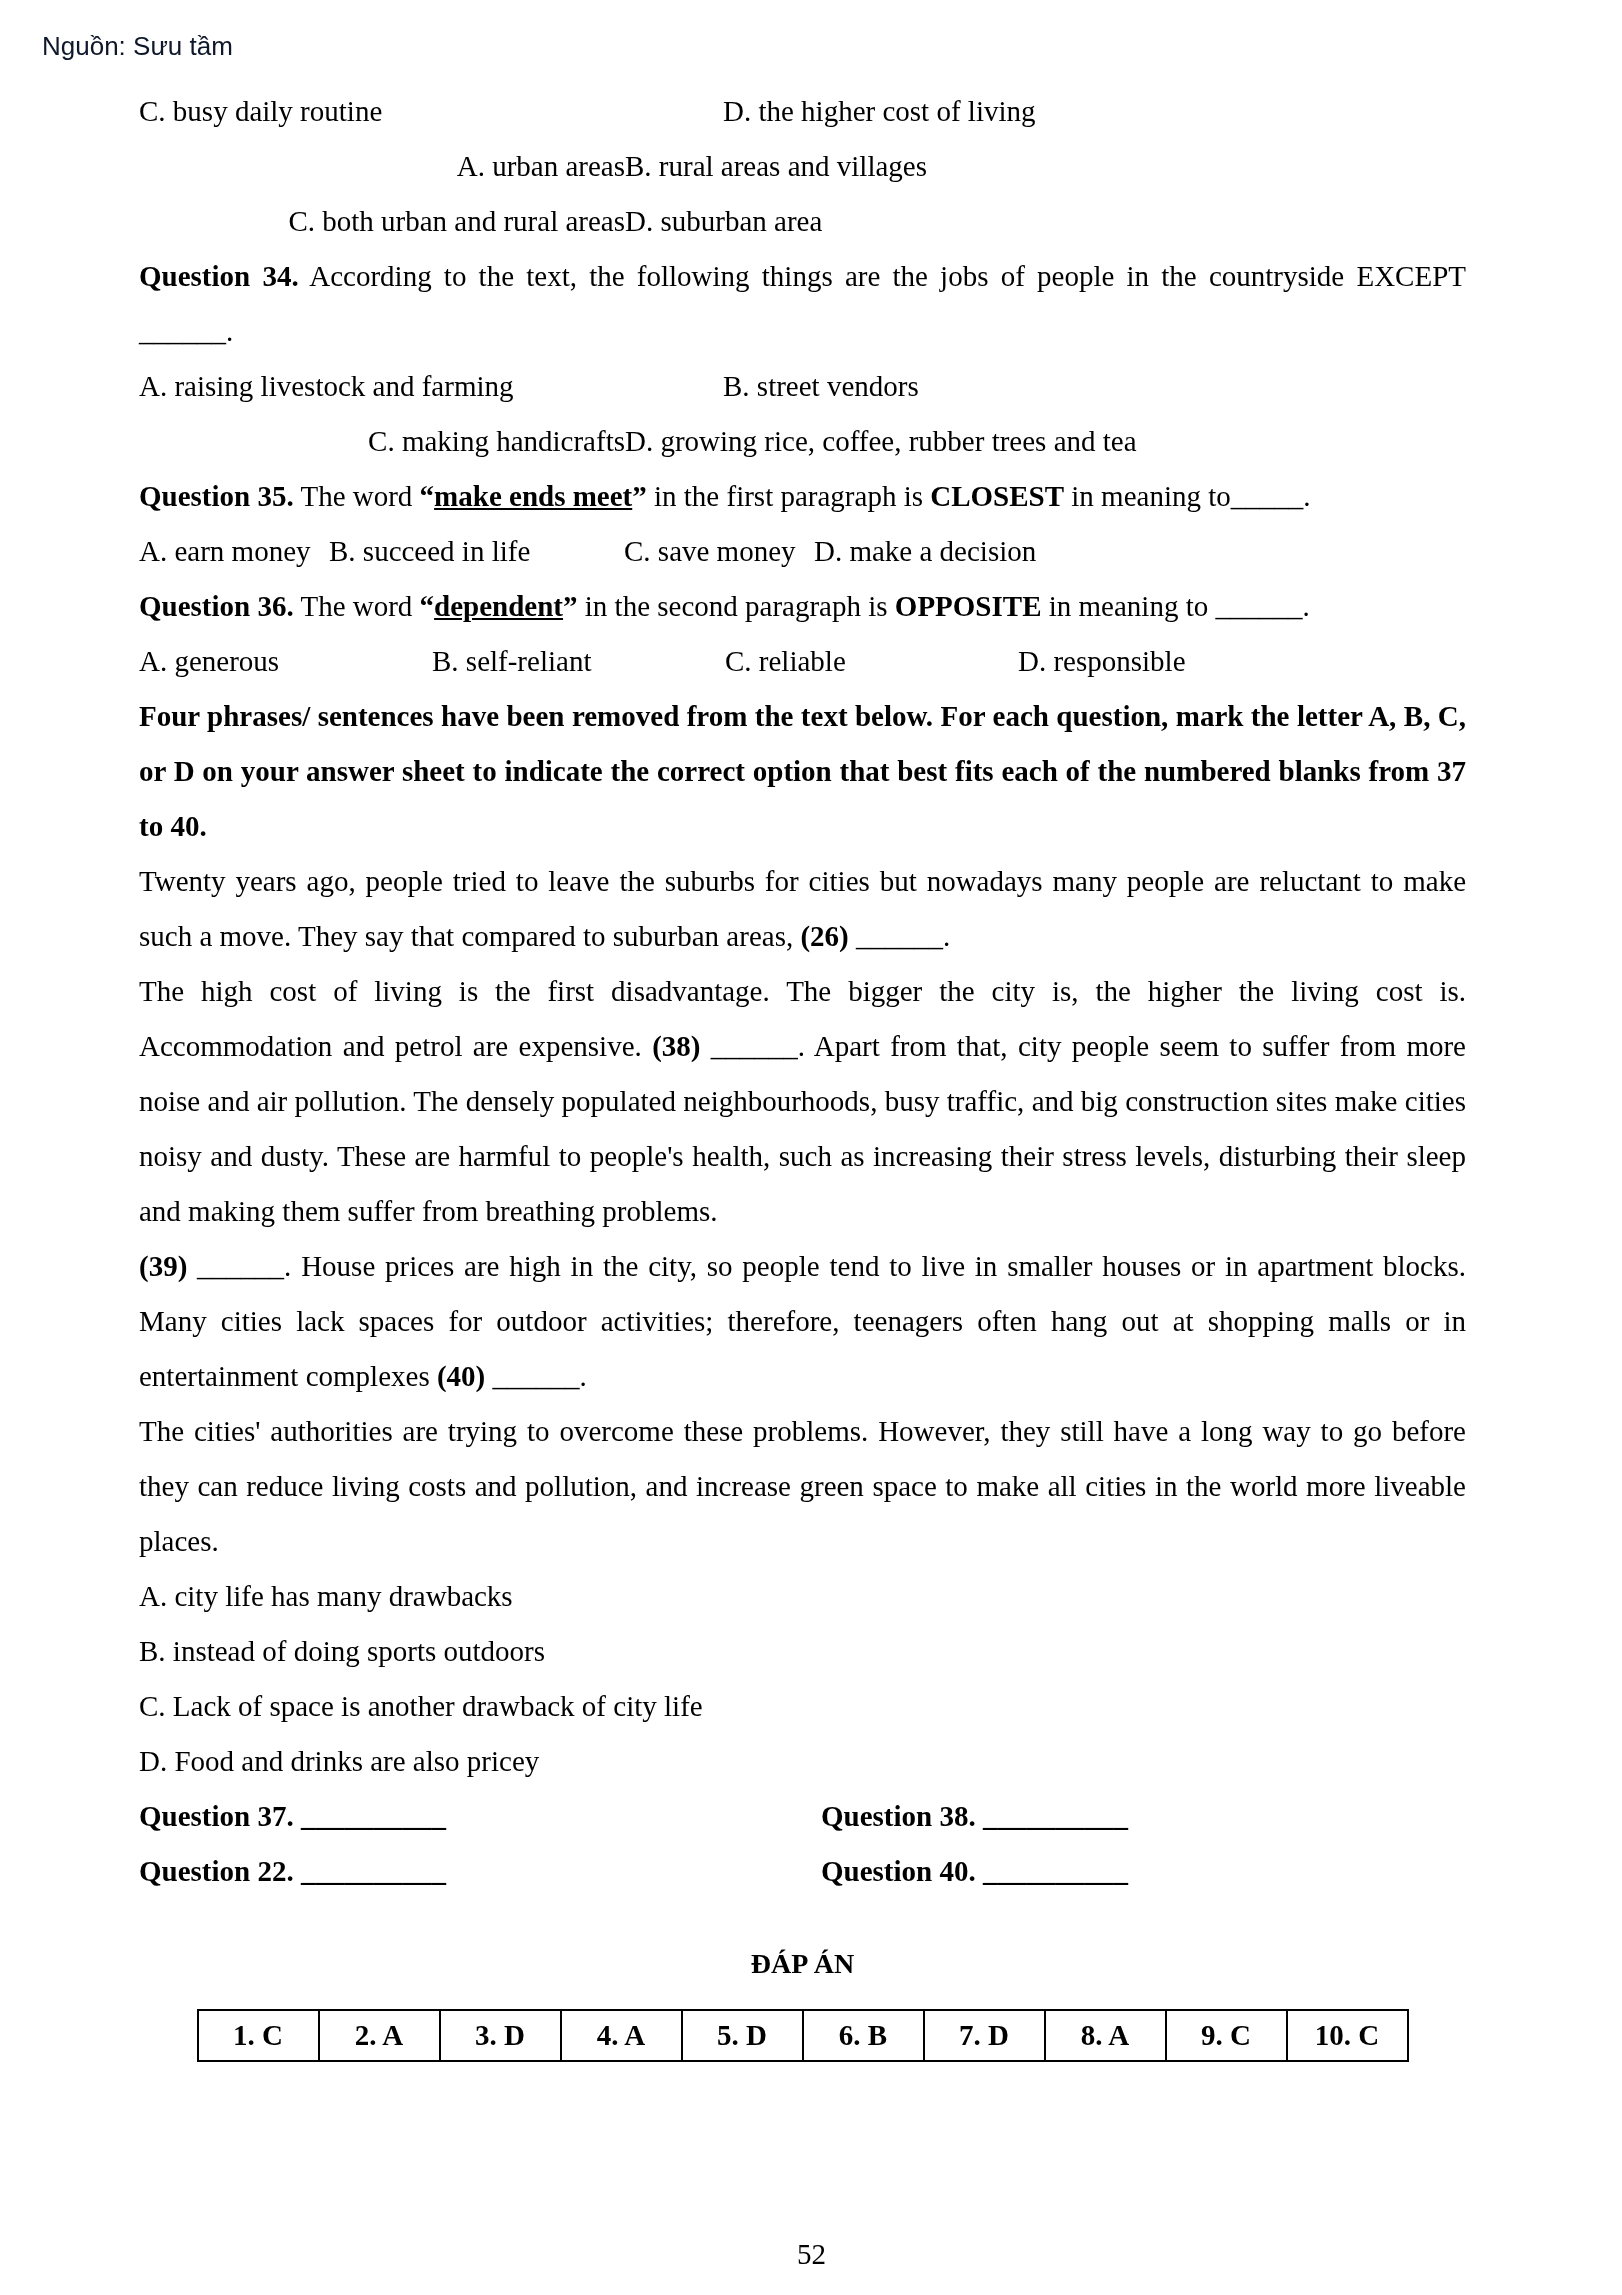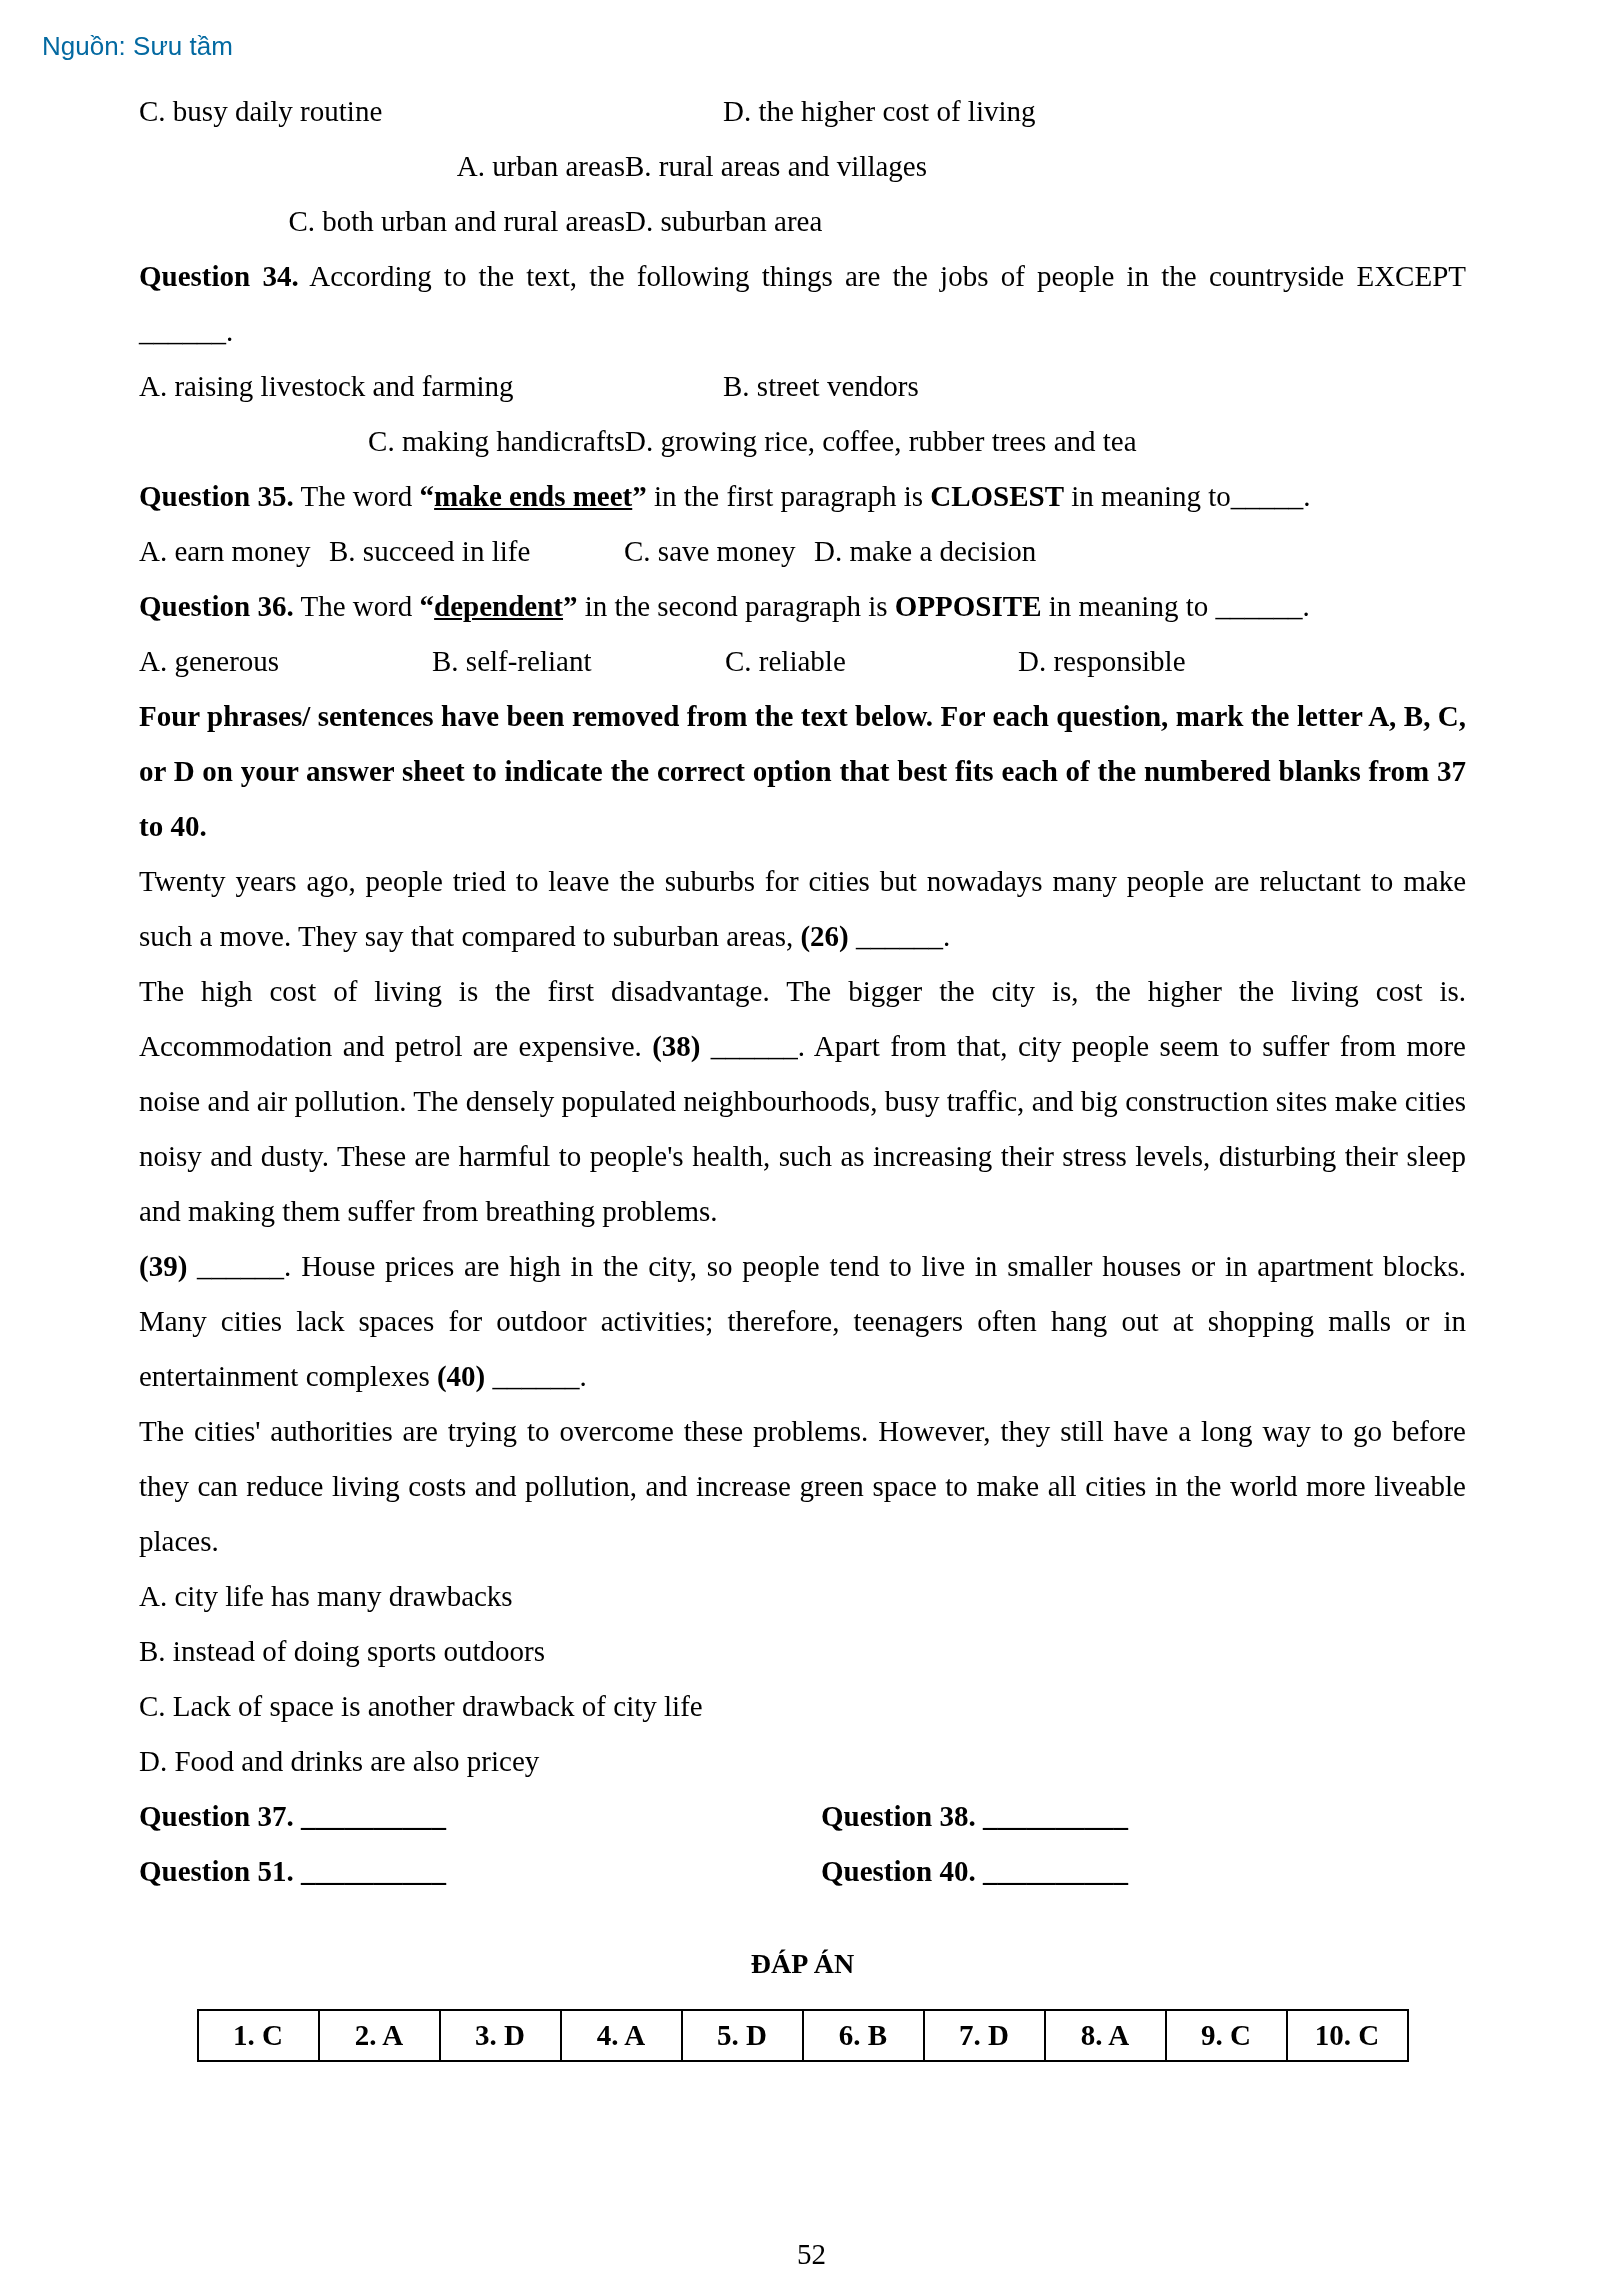--- a/index.html
+++ b/index.html
@@ -12,21 +12,21 @@
     font-size: 29px;
     color: #000;
     overflow: hidden;
   }
   .doc-header {
     position: absolute;
     top: 31px;
     left: 42px;
     font-family: "Liberation Sans", sans-serif;
     font-size: 26px;
-    color: #0369a1;
+    color: #0f172a;
   }
   .content {
     position: absolute;
     top: 84px;
     left: 139px;
     width: 1327px;
   }
   .content p, .content .row { line-height: 55px; }
   .just { text-align: justify; }
   b { font-weight: bold; }
@@ -117,21 +117,21 @@
   <p>A. city life has many drawbacks</p>
   <p>B. instead of doing sports outdoors</p>
   <p>C. Lack of space is another drawback of city life</p>
   <p>D. Food and drinks are also pricey</p>
 
   <div class="row">
     <span class="c1042"><b>Question 37. __________</b></span>
     <span><b>Question 38. __________</b></span>
   </div>
   <div class="row">
-    <span class="c1042"><b>Question 51. __________</b></span>
+    <span class="c1042"><b>Question 22. __________</b></span>
     <span><b>Question 40. __________</b></span>
   </div>
 
   <div class="answer-section">
     <div class="ak-title">ĐÁP ÁN</div>
     <table class="ak">
       <tbody>
           <tr>
         <td>1. C</td>
         <td>2. A</td>

